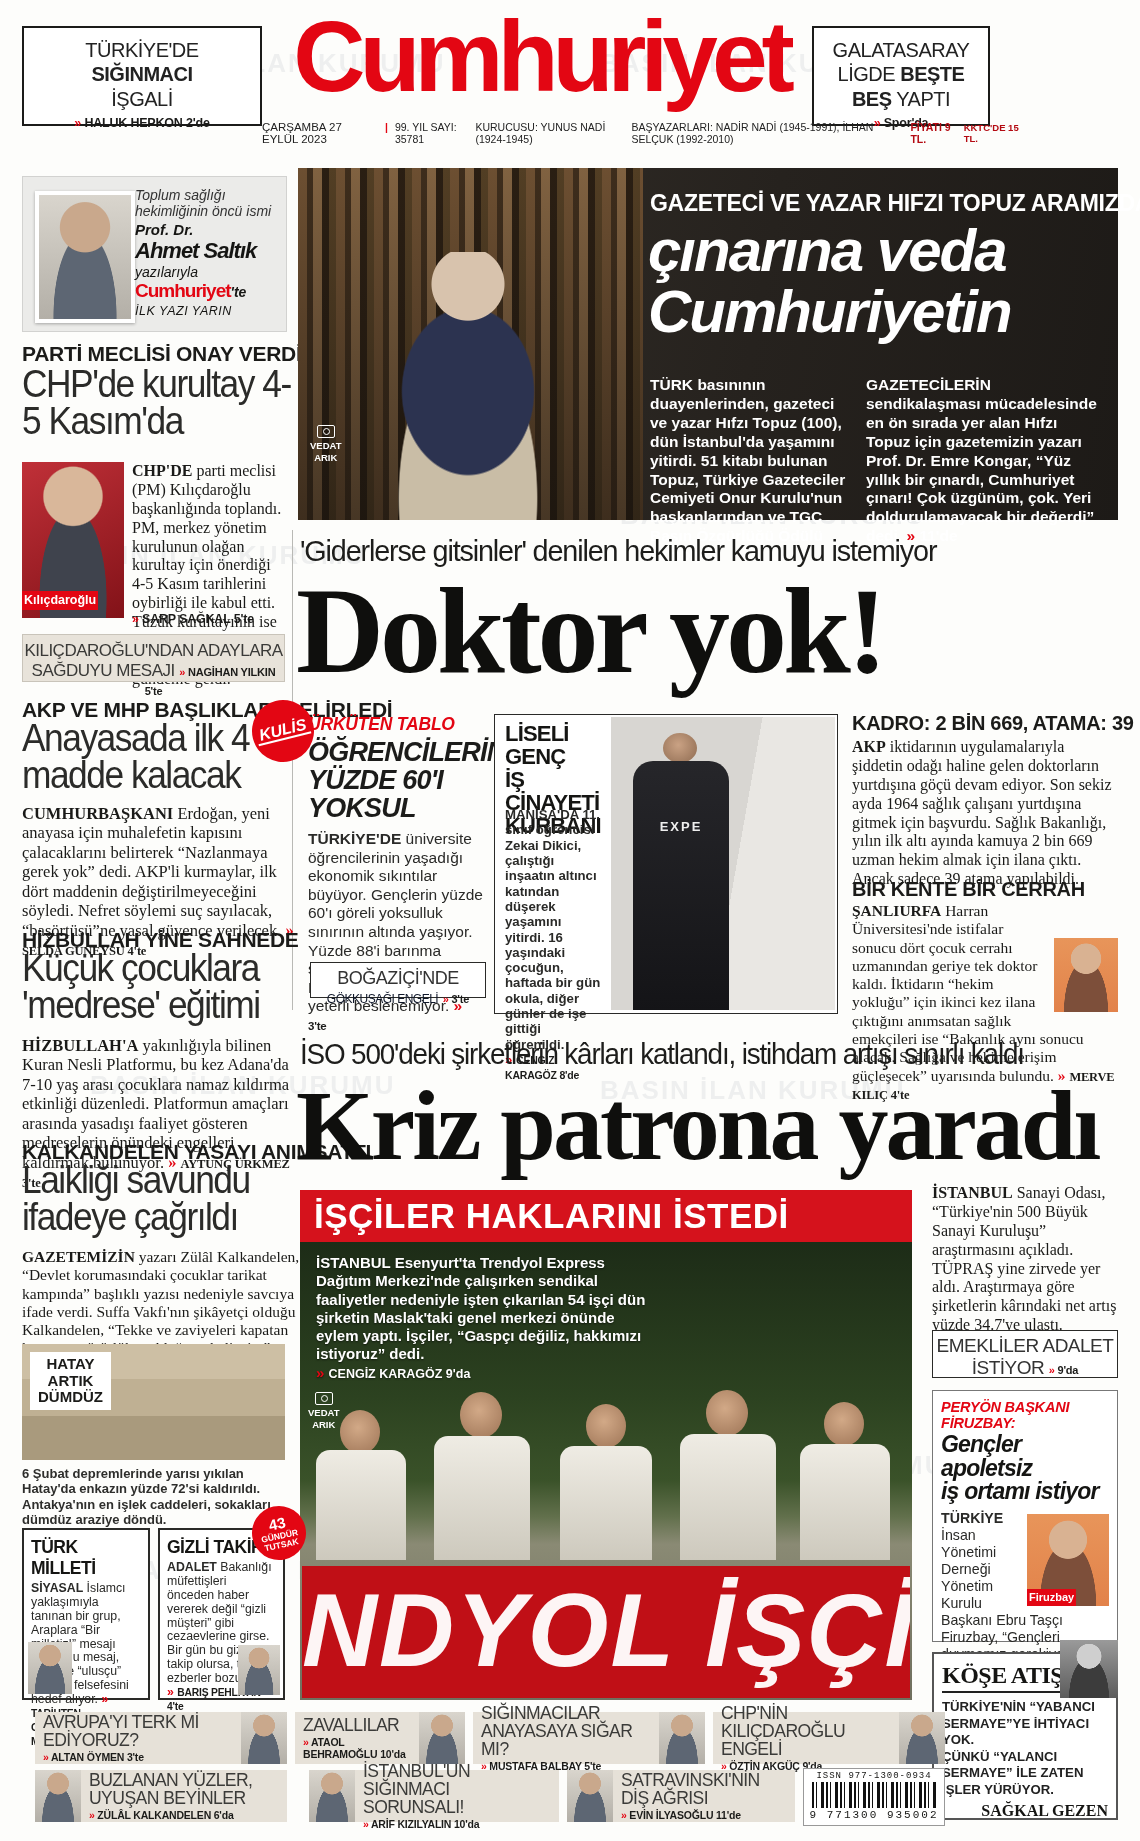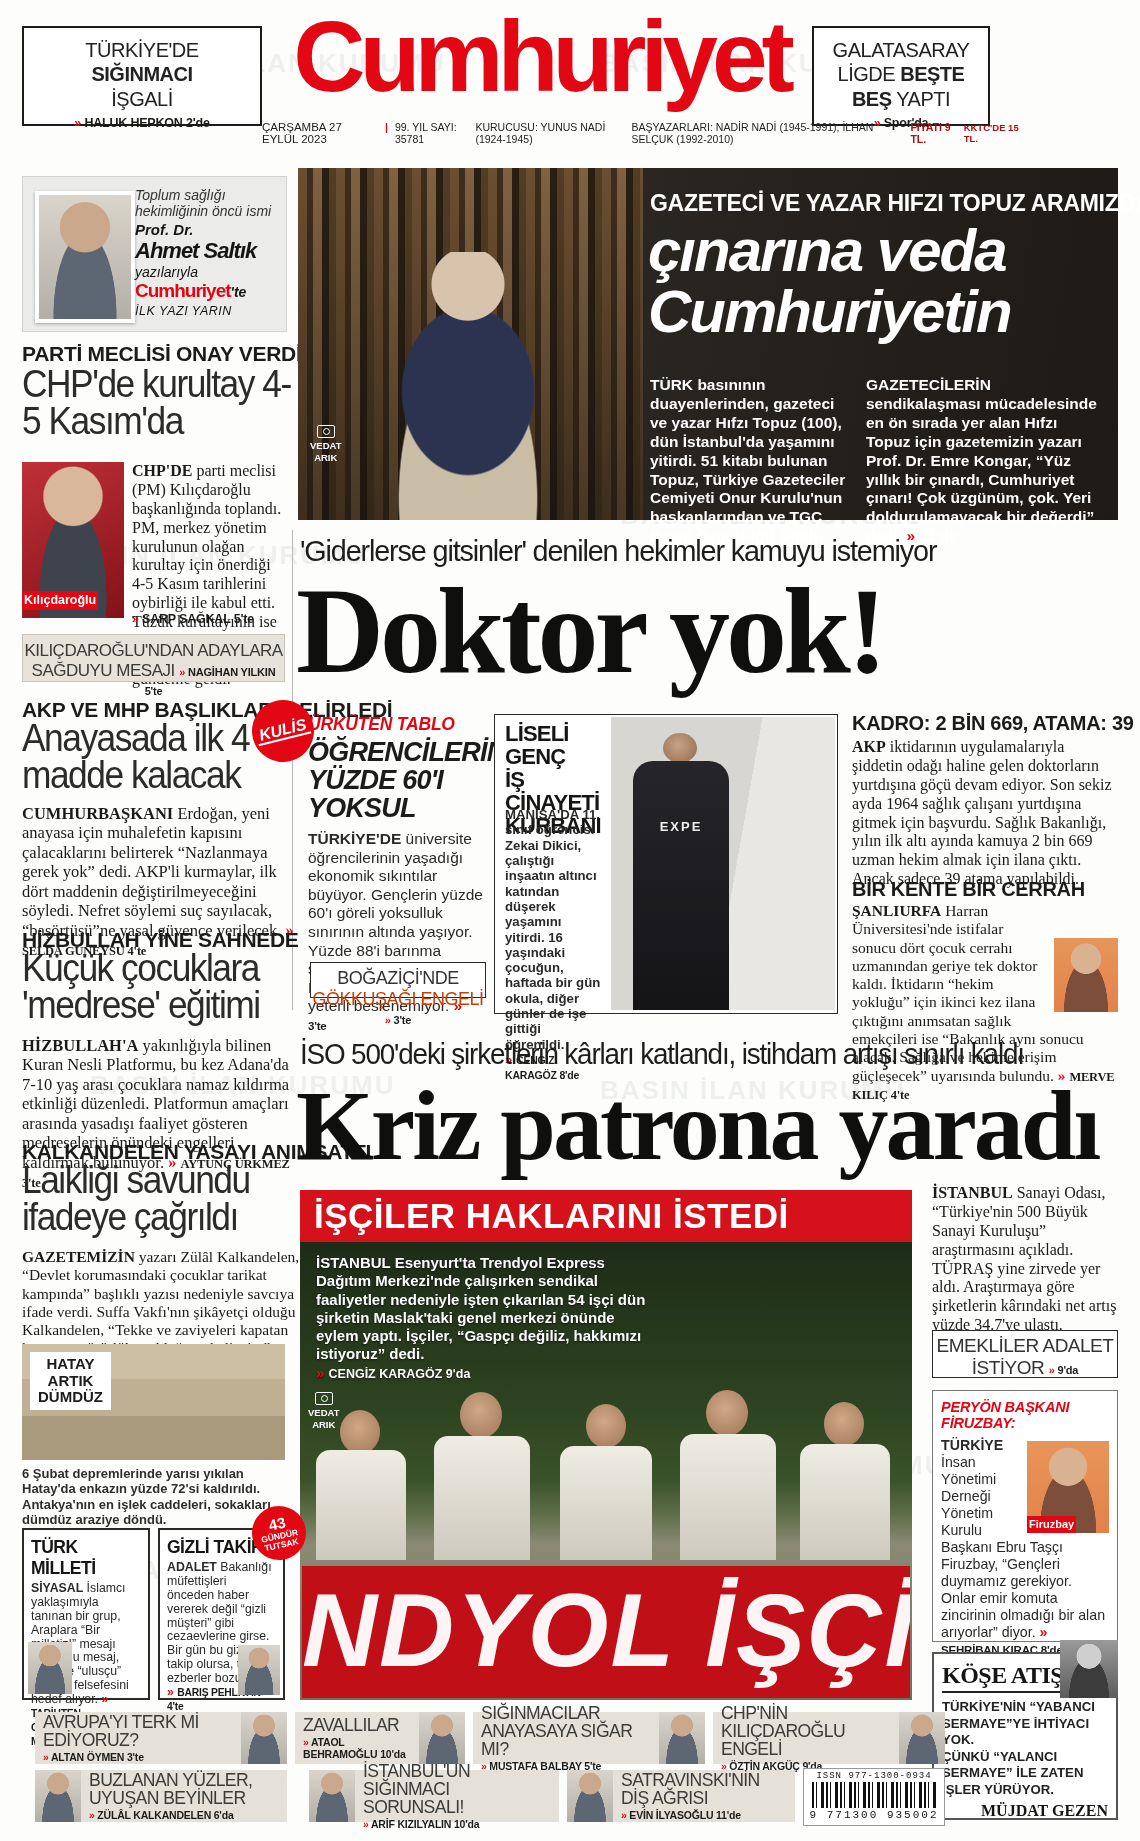--- a/index.html
+++ b/index.html
@@ -282,21 +282,21 @@
     <div>YOKSUL</div>
   </div>
   <div class="sansbody abs" style="left:308px;top:830px;width:176px">
     <span class="lead">TÜRKİYE'DE</span>
     <span>üniversite öğrencilerinin yaşadığı ekonomik sıkıntılar büyüyor. Gençlerin yüzde 60'ı göreli yoksulluk sınırının altında yaşıyor. Yüzde 88'i barınma sorunuyla karşı karşıya. Her iki üniversiteliden biri yeterli beslenemiyor.</span>
     <span class="arr">»</span>
     <span class="by" style="font-size:11.5px">3'te</span>
   </div>
   <div class="box" style="left:310px;top:962px;width:176px;height:36px;text-align:center;padding-top:5px;border-width:1.5px">
     <span style="font-size:18px;letter-spacing:-.5px;color:#333">BOĞAZİÇİ'NDE</span><br>
-    <span style="font-size:18px;letter-spacing:-.5px;color:#c2410c">GÖKKUŞAĞI ENGELİ</span>
+    <span style="font-size:12px;letter-spacing:-.5px;color:#0f172a">GÖKKUŞAĞI ENGELİ</span>
     <span class="by" style="font-size:11px">
       <span class="arr">»</span>
       <span>3'te</span>
     </span>
   </div>
 
   <div class="box" style="left:494px;top:714px;width:344px;height:300px;border-width:1.5px">
     <div class="abs" style="left:10px;top:8px;width:108px;font-weight:bold;font-size:22px;line-height:1.04;letter-spacing:-.8px">
       <div>LİSELİ GENÇ</div>
       <div>İŞ CİNAYETİ</div>
@@ -374,37 +374,41 @@
     <span style="font-size:19px;letter-spacing:-.5px;color:#333">EMEKLİLER ADALET</span><br>
     <span style="font-size:19px;letter-spacing:-.5px;color:#333">İSTİYOR</span>
     <span class="by" style="font-size:11px">
       <span class="arr">»</span>
       <span>9'da</span>
     </span>
   </div>
 
   <div class="box railbox" style="top:1390px;height:252px;border-width:1px;border-color:#777;padding:8px">
     <div class="redkick" style="font-size:14.5px">PERYÖN BAŞKANI FİRUZBAY:</div>
+    <div style="font-weight:bold;font-style:italic;font-size:23px;line-height:1.03;letter-spacing:-.8px;margin-top:2px">
+      <div>Gençler apoletsiz</div>
+      <div>iş ortamı istiyor</div>
+    </div>
     <div class="sansbody" style="font-size:14.2px;margin-top:6px">
       <div class="photo portrait warm" style="position:relative;float:right;width:82px;height:92px;margin:4px 0 2px 6px">
         <div class="redstrip" style="left:0;bottom:0;font-size:11px">Firuzbay</div>
       </div>
       <span class="lead">TÜRKİYE</span>
       <span>İnsan Yönetimi Derneği Yönetim Kurulu Başkanı Ebru Taşçı Firuzbay, “Gençleri duymamız gerekiyor. Onlar emir komuta zincirinin olmadığı bir alan arıyorlar” diyor.</span>
       <span class="arr">»</span>
       <span class="by" style="font-size:11.5px">ŞEHRİBAN KIRAÇ 8'de</span>
     </div>
   </div>
 
   <div class="box railbox" style="top:1652px;height:168px;border-width:2px;border-color:#555;padding:8px">
     <div class="photo portrait gray" style="right:-2px;top:-14px;width:58px;height:58px"></div>
     <div style="font-family:'Liberation Serif',serif;font-weight:bold;font-size:24px;letter-spacing:-.5px;border-bottom:2px solid #222;display:inline-block;padding-bottom:2px">KÖŞE ATIŞI</div>
     <div style="font-weight:bold;font-size:13.2px;line-height:1.25;margin-top:6px;color:#222">TÜRKİYE'NİN “YABANCI SERMAYE”YE İHTİYACI YOK.</div>
     <div style="font-weight:bold;font-size:13.2px;line-height:1.25;color:#222">ÇÜNKÜ “YALANCI SERMAYE” İLE ZATEN İŞLER YÜRÜYOR.</div>
-    <div style="font-family:'Liberation Serif',serif;font-weight:bold;font-size:16px;text-align:right;margin-top:4px">MÜJDAT GEZEN</div>
+    <div style="font-family:'Liberation Serif',serif;font-weight:bold;font-size:16px;text-align:right;margin-top:4px">SAĞKAL GEZEN</div>
   </div>
 
   <div class="teaser" style="left:35px;top:1712px;width:252px">
     <div class="txt">
       <div class="t">AVRUPA'YI TERK Mİ EDİYORUZ?</div>
       <div class="by"><span class="arr">»</span> <span>ALTAN ÖYMEN 3'te</span></div>
     </div>
     <div class="tphoto portrait"></div>
   </div>
   <div class="teaser" style="left:295px;top:1712px;width:170px">

